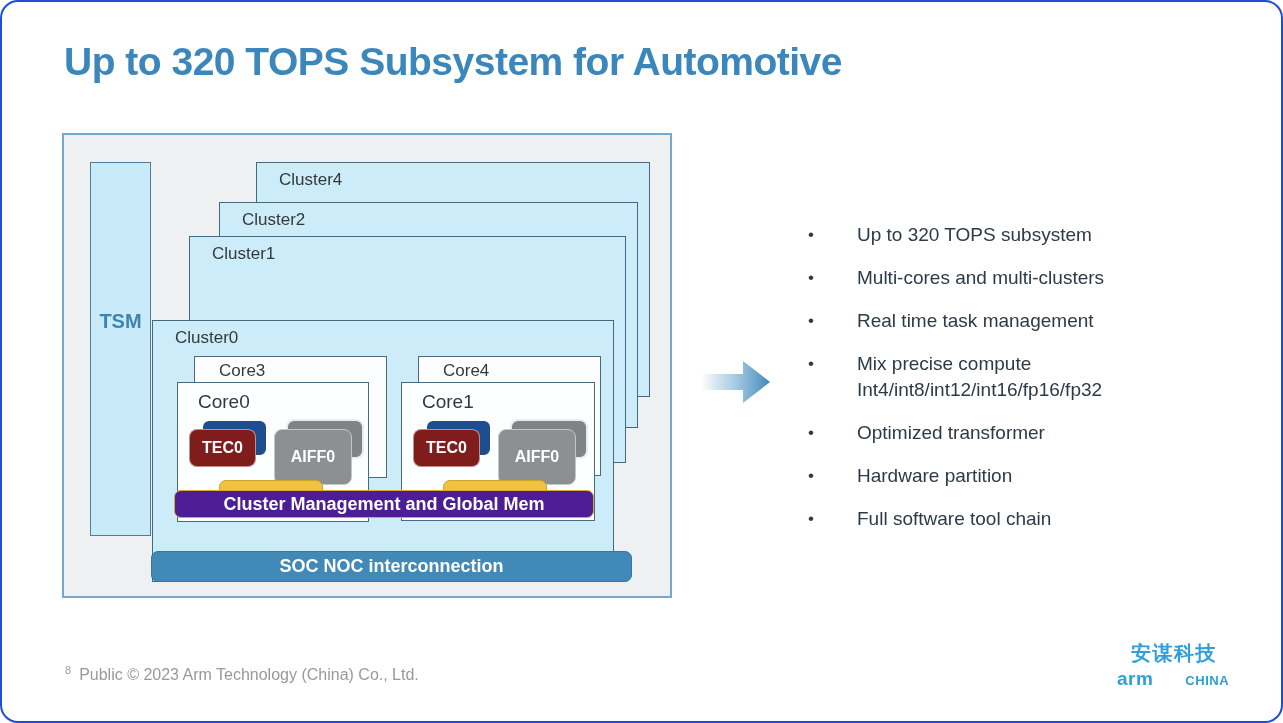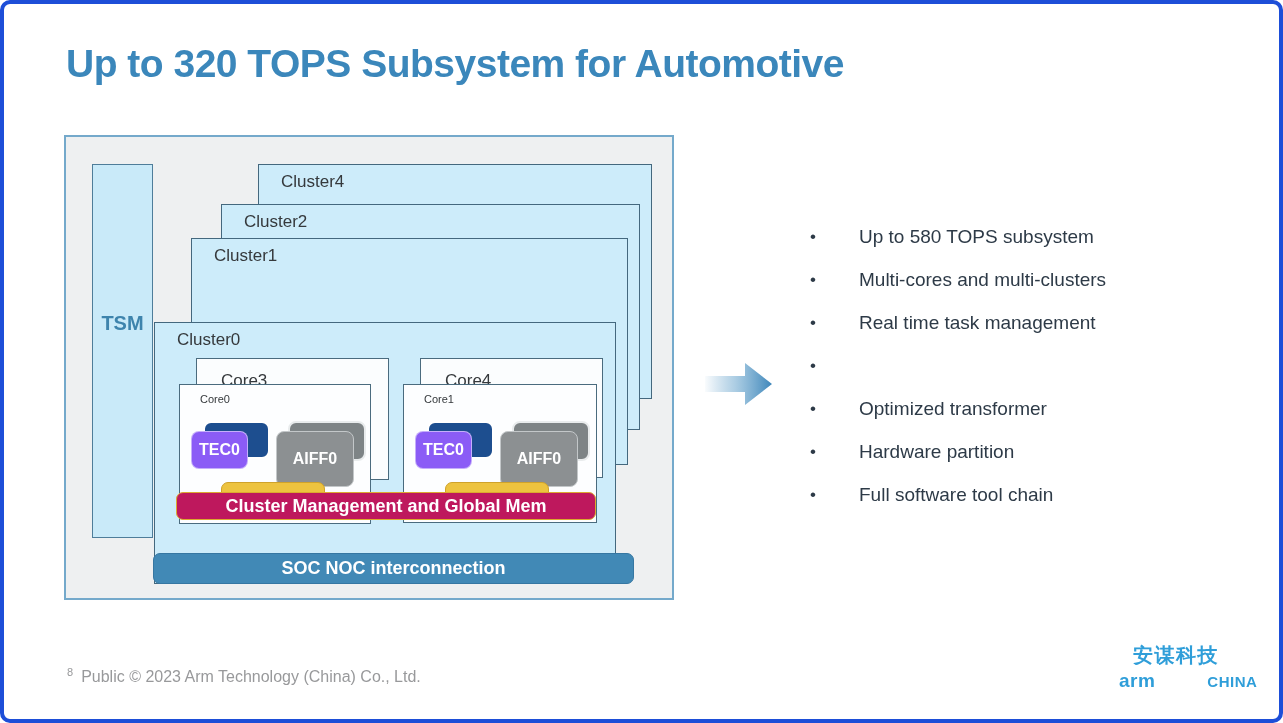--- a/index.html
+++ b/index.html
@@ -1,20 +1,20 @@
 <!DOCTYPE html>
 <html><head>
 <meta charset="utf-8">
 <style>
   * { margin:0; padding:0; box-sizing:border-box; }
   html,body { background:#ffffff; }
   body { font-family:"Liberation Sans","DejaVu Sans",sans-serif; }
   .slide {
     position:relative; width:1283px; height:723px; background:#ffffff;
-    border:4px solid #1d4ed8; border-radius:10px; overflow:hidden;
+    border:2px solid #1d4ed8; border-radius:18px; overflow:hidden;
   }
 
   
   .title {
     position:absolute; left:62px; top:38px; width:1100px;
     font-size:39px; font-weight:700; color:#3b87bb; letter-spacing:-0.5px;
   }
 
   
   .diagram {
@@ -35,49 +35,49 @@
   }
   .c4 { left:192px; top:27px;  width:394px; height:235px; }
   .c2 { left:155px; top:67px;  width:419px; height:226px; }
   .c1 { left:125px; top:101px; width:437px; height:227px; }
   .c0 { left:88px;  top:137px; width:462px; height:262px;margin-top:48px; }
 
   
   .core-outer {
     position:absolute; background:#fbfdfe; border:1.5px solid #4a6b7e;
   }
-  .core-outer-label { position:absolute; left:24px; top:12px; font-size:17px; color:#35393c; }
+  .core-outer-label { position:absolute; left:24px; top:4px; font-size:17px; color:#35393c; }
   .core-inner {
     position:absolute; background:#fdfeff; border:1.5px solid #4a6b7e;
   }
-  .core-inner-label { position:absolute; left:20px; top:8px; font-size:11px; color:#35393c; }
+  .core-inner-label { position:absolute; left:20px; top:8px; font-size:19px; color:#35393c; }
   .g1-outer { left:41px;  top:35px; width:193px; height:122px; }
   .g1-inner { left:24px;  top:61px; width:192px; height:140px; }
   .g2-outer { left:265px; top:35px; width:183px; height:120px; }
   .g2-inner { left:248px; top:61px; width:194px; height:139px; }
 
   .chip {
     position:absolute; border-radius:8px; display:flex;
     align-items:center; justify-content:center;
     font-size:16px; font-weight:700; color:#ffffff;
   }
   .tec-back  { left:23px; top:36px; width:67px; height:38px; background:#1d4e8f; border:2px solid #ffffff; }
-  .tec-front { left:11px; top:46px; width:57px; height:38px; background:#8b5cf6; border:1.5px solid rgba(255,255,255,0.5); }
+  .tec-front { left:11px; top:46px; width:67px; height:38px; background:#7f1d1d; border:1.5px solid rgba(255,255,255,0.5); }
   .aiff-back  { left:108px; top:36px; width:78px; height:40px; background:#7e8486; border:2px solid #e9eced; }
   .aiff-front { left:96px;  top:46px; width:78px; height:56px; background:#8c9092; border:1.5px solid #c3c7c9; }
   .mem {
     position:absolute; left:41px; top:97px; width:104px; height:28px;
     background:#edc33f; border:1.5px solid #cfa22b; border-radius:7px;
     display:flex; align-items:center; justify-content:center;
     font-size:18px; font-weight:700; color:#ffffff;text-decoration:underline;
   }
 
   .mgmt-bar {
     position:absolute; left:110px; top:355px; width:420px; height:28px;
-    background:#be185d; border:1.5px solid #dca92f; border-radius:7px;
+    background:#4c1d95; border:1.5px solid #dca92f; border-radius:7px;
     display:flex; align-items:center; justify-content:center;
     font-size:18px; font-weight:700; color:#ffffff;
   }
   .noc-bar {
     position:absolute; left:87px; top:416px; width:481px; height:31px;
     background:#4189b6; border:1.5px solid #3677a2; border-radius:7px;
     display:flex; align-items:center; justify-content:center;
     font-size:18px; font-weight:700; color:#ffffff;
   }
 
@@ -99,21 +99,21 @@
   
   .footer { position:absolute; left:63px; top:662px; color:#98999b; }
   .page-num { font-size:11px; vertical-align:6px; margin-right:8px; }
   .copyright { font-size:16px; }
 
   
   .logo { position:absolute; left:1115px; top:638px; width:100px; text-align:right; color:#2f9ed9; }
   .logo-cn { font-size:20px; font-weight:700; letter-spacing:1.5px; }
   .logo-row { margin-top:1px; display:flex; align-items:baseline;gap:32px; }
   .logo-arm { font-size:19px; font-weight:700; letter-spacing:0.5px; }
-  .logo-region { font-size:15px; font-weight:700; margin-left:20px; letter-spacing:0.5px; }
+  .logo-region { font-size:13px; font-weight:700; margin-left:0; letter-spacing:0.5px; }
 </style>
 </head>
 <body>
 
 <div class="slide">
 
   <div class="title">Up to 320 TOPS Subsystem for Automotive</div>
 
   <div class="diagram">
 
@@ -170,32 +170,34 @@
           <stop offset="1" stop-color="#3e86ba"></stop>
         </linearGradient>
       </defs>
       <path d="M1 15 H41 V2 L68 23 L41 44 V31 H1 Z" fill="url(#ag)"></path>
     </svg>
   </div>
 
   <div class="features">
     <div class="feature">
       <span class="dot">•</span>
-      <span class="feature-text">Up to 580 TOPS subsystem</span>
+      <span class="feature-text">Up to 320 TOPS subsystem</span>
     </div>
     <div class="feature">
       <span class="dot">•</span>
       <span class="feature-text">Multi-cores and multi-clusters</span>
     </div>
     <div class="feature">
       <span class="dot">•</span>
       <span class="feature-text">Real time task management</span>
     </div>
     <div class="feature">
       <span class="dot">•</span>
+      <span class="feature-text">Mix precise compute
+Int4/int8/int12/int16/fp16/fp32</span>
     </div>
     <div class="feature">
       <span class="dot">•</span>
       <span class="feature-text">Optimized transformer</span>
     </div>
     <div class="feature">
       <span class="dot">•</span>
       <span class="feature-text">Hardware partition</span>
     </div>
     <div class="feature">

